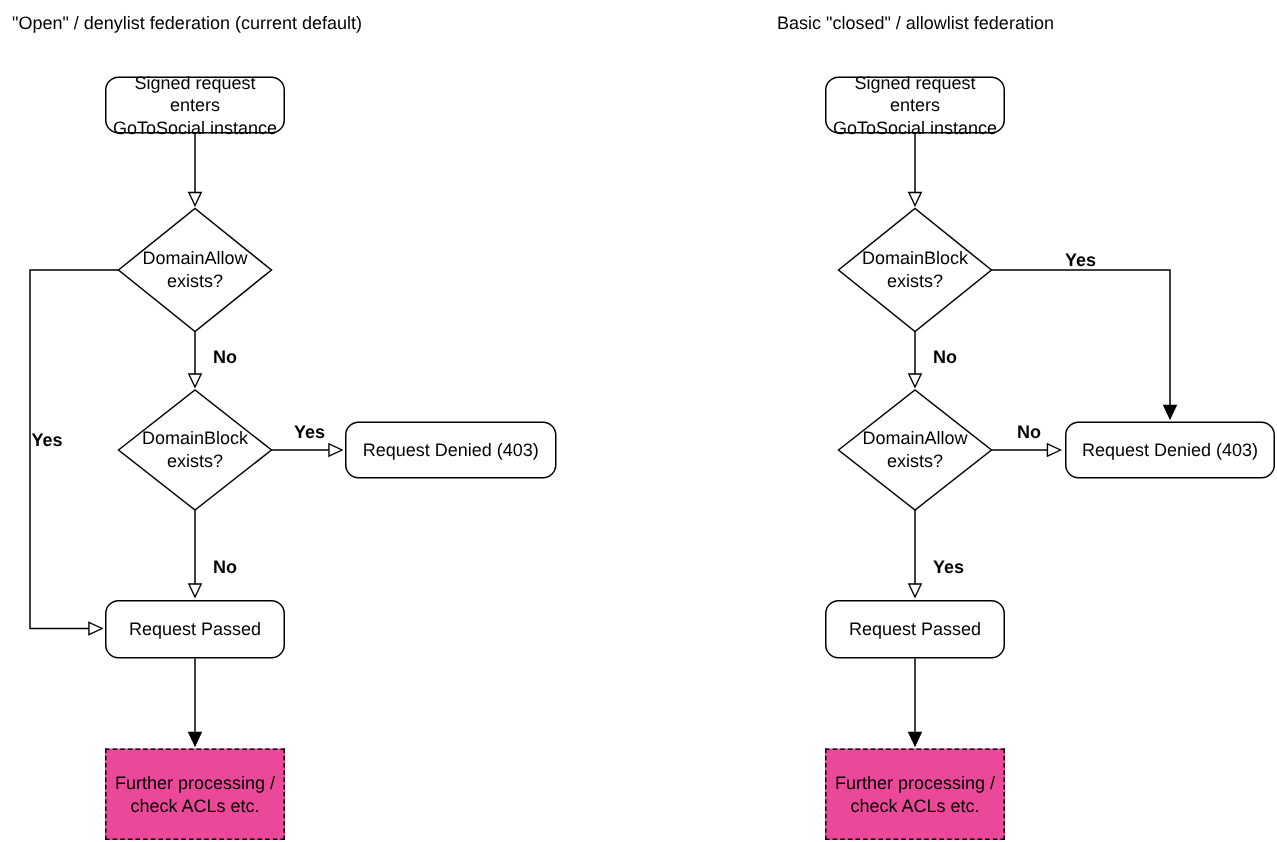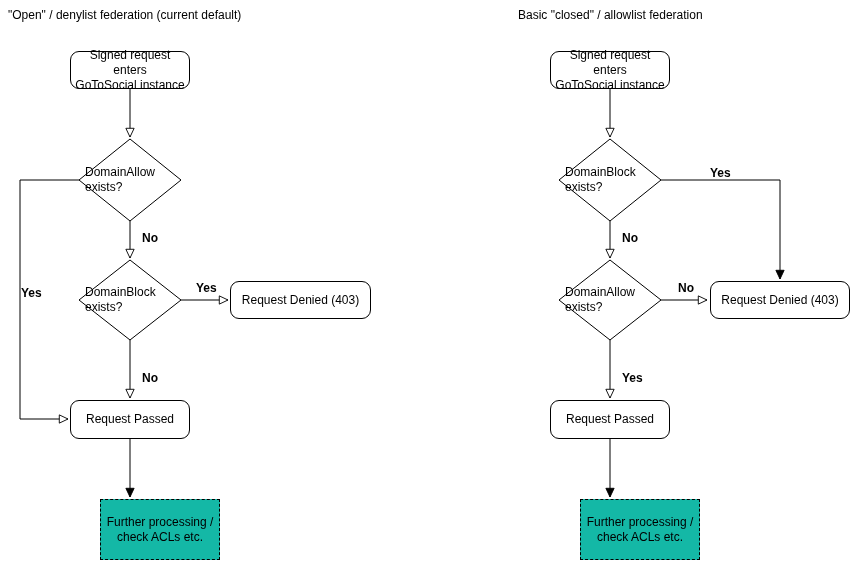--- a/index.html
+++ b/index.html
@@ -34,25 +34,25 @@
     align-items: center;
     justify-content: center;
     text-align: center;
     font-size: 12px;
     line-height: 15px;
     color: #000000;
     white-space: pre-line;
     padding: 2px;
   }
   .rounded { border-radius: 9px; }
-  .dashed { border-style: dashed; background: #14b8a6; margin-left: 30px; }
+  .dashed { border-style: dashed; background: #ec4899; }
   .dtext {
     position: absolute;
     width: 90px;
-    text-align: left;
+    text-align: center;
     font-size: 12px;
     line-height: 15px;
     color: #000000;
     white-space: pre-line;
     pointer-events: none;
   }
   .elabel {
     position: absolute;
     font-size: 12px;
     line-height: 13px;

